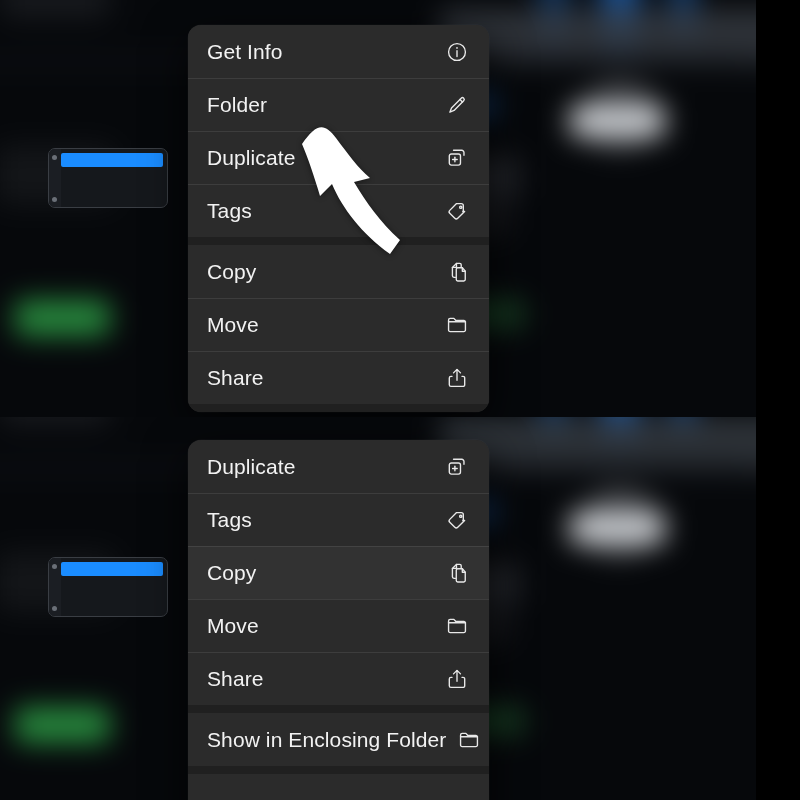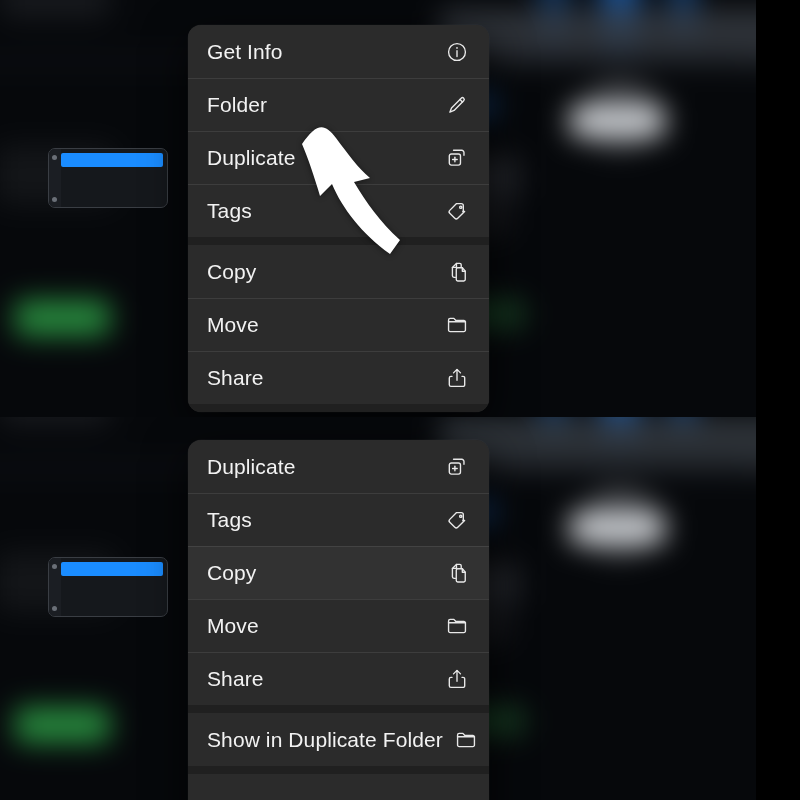--- a/index.html
+++ b/index.html
@@ -371,21 +371,21 @@
             <path d="M12 2.8v11.6"></path>
             <path d="M8.2 6.4 12 2.6l3.8 3.8"></path>
             <path d="M6.6 10.2H5.4a1.8 1.8 0 0 0-1.8 1.8v7.4a1.8 1.8 0 0 0 1.8 1.8h13.2a1.8 1.8 0 0 0 1.8-1.8V12a1.8 1.8 0 0 0-1.8-1.8h-1.2"></path>
           </svg>
         </span>
       </div>
 
       <div class="group-gap"></div>
 
       <div class="menu-row inline">
-        <span class="menu-label">Show in Duplicate Folder</span>
+        <span class="menu-label">Show in Enclosing Folder</span>
         <span class="menu-icon">
           <svg viewBox="0 0 24 24" fill="none" stroke="currentColor" stroke-width="1.5" stroke-linecap="round" stroke-linejoin="round">
             <path d="M2.8 8.4h18.4"></path>
             <path d="M2.8 8.2V6.6a1.8 1.8 0 0 1 1.8-1.8h4l1.9 2.1h9.1a1.8 1.8 0 0 1 1.6 1.7v8.8a1.8 1.8 0 0 1-1.8 1.8H4.6a1.8 1.8 0 0 1-1.8-1.8Z"></path>
           </svg>
         </span>
       </div>
 
       <div class="group-gap"></div>
       <div class="menu-row"></div>

